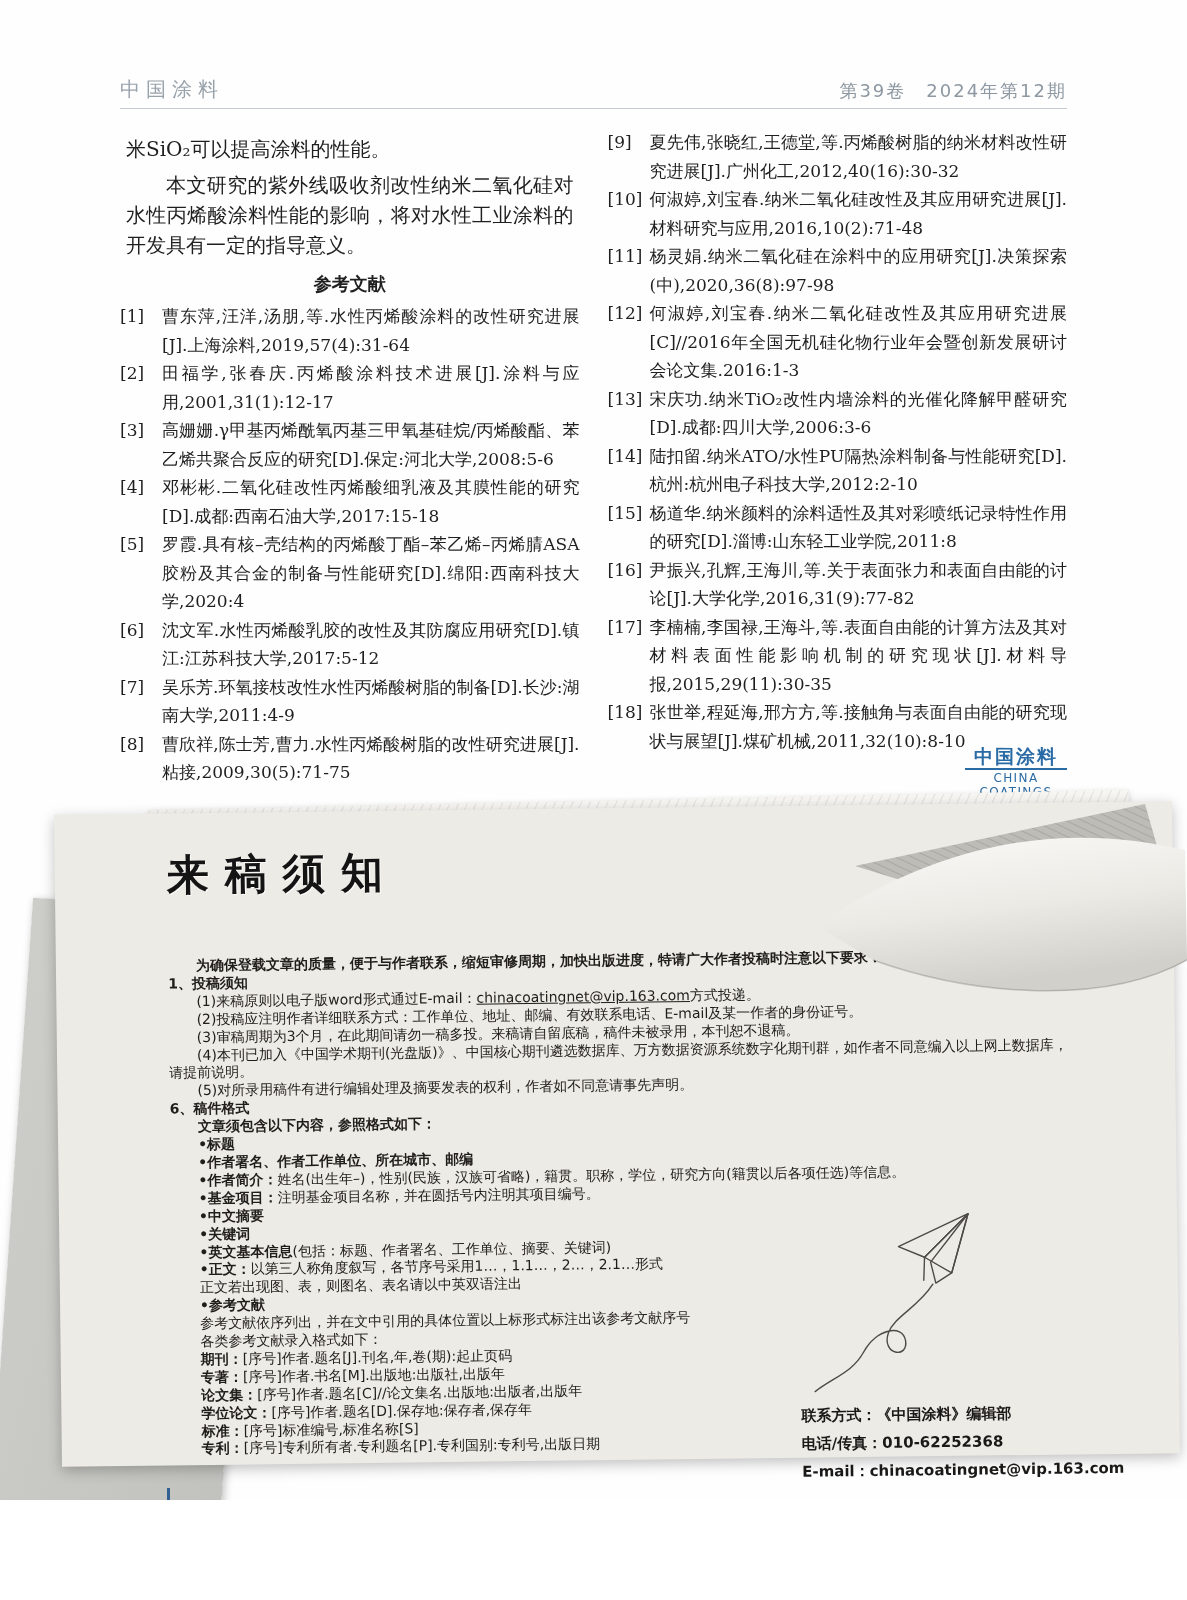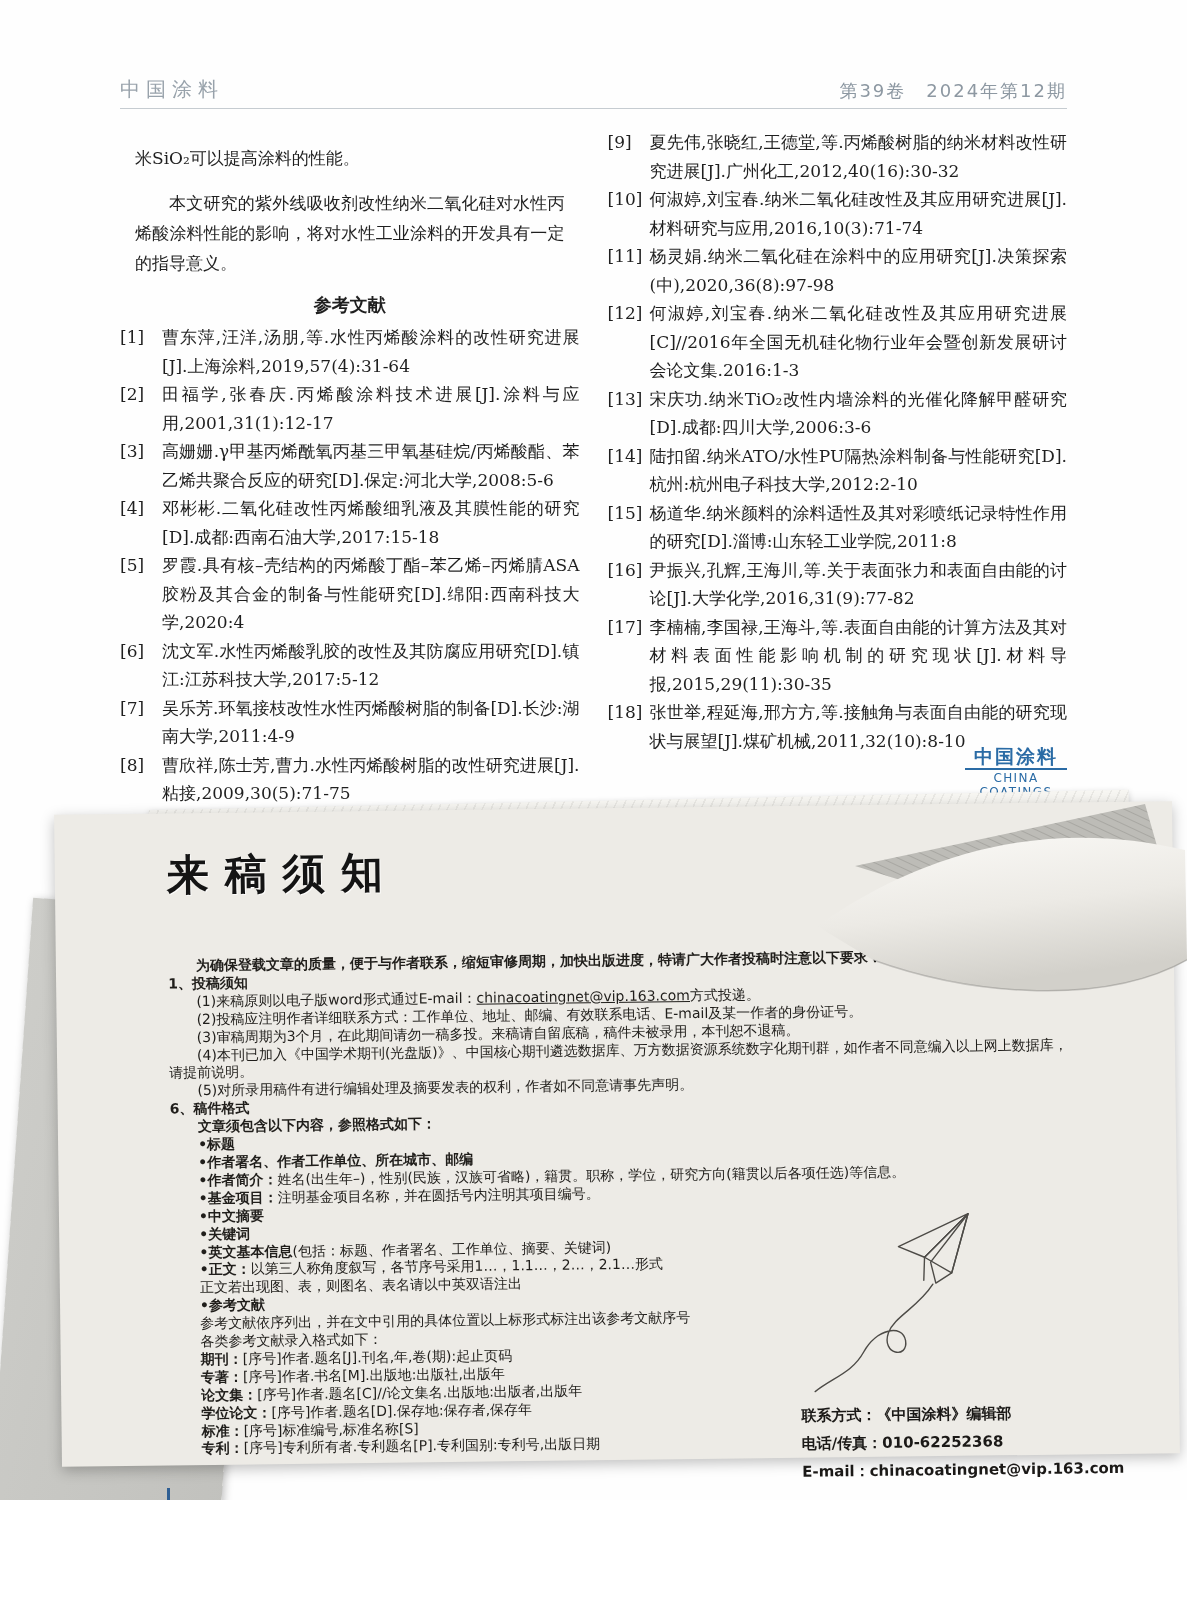--- a/index.html
+++ b/index.html
@@ -10,21 +10,21 @@
   .header{position:absolute;left:120px;top:76px;width:947px;display:flex;
           justify-content:space-between;align-items:flex-end;
           font-family:"DejaVu Sans","Liberation Sans",sans-serif;}
   .journal{font-size:20px;letter-spacing:6px;color:#98a2ab;}
   .issue{font-size:18px;letter-spacing:2px;color:#8d98a2;}
   .header-rule{position:absolute;left:120px;top:108px;width:947px;height:1px;background:#c6ccd1;}
 
   
   .cols{position:absolute;left:120px;top:128px;width:947px;display:flex;gap:28px;}
   .col{width:460px;text-align:justify;}
-  .col p{margin:15px;font-size:17px;line-height:30px;}
+  .col p{margin:6px;font-size:20px;line-height:30px;}
   .p2{text-indent:2em;}
   .ref-title{margin:12px 0 6px 0;font-size:18px;text-align:center;font-weight:bold;}
   .ref{display:flex;font-size:17px;line-height:28.5px;}
   .rnum{flex:0 0 42px;}
   .rtext{flex:1;text-align:justify;}
 
   
   .logo{position:absolute;left:963px;top:746px;width:106px;text-align:center;
         font-family:"DejaVu Sans","Liberation Sans",sans-serif;}
   .logo-cn{font-size:19px;font-weight:bold;color:#2a6ba5;letter-spacing:2px;line-height:21px;}
@@ -120,21 +120,21 @@
     </div>
     <div class="col">
       <div class="reflist">
 
       <div class="ref">
             <span class="rnum">[9]</span>
             <span class="rtext">夏先伟,张晓红,王德堂,等.丙烯酸树脂的纳米材料改性研究进展[J].广州化工,2012,40(16):30-32</span>
           </div>
           <div class="ref">
             <span class="rnum">[10]</span>
-            <span class="rtext">何淑婷,刘宝春.纳米二氧化硅改性及其应用研究进展[J].材料研究与应用,2016,10(3):71-74</span>
+            <span class="rtext">何淑婷,刘宝春.纳米二氧化硅改性及其应用研究进展[J].材料研究与应用,2016,10(2):71-48</span>
           </div>
           <div class="ref">
             <span class="rnum">[11]</span>
             <span class="rtext">杨灵娟.纳米二氧化硅在涂料中的应用研究[J].决策探索(中),2020,36(8):97-98</span>
           </div>
           <div class="ref">
             <span class="rnum">[12]</span>
             <span class="rtext">何淑婷,刘宝春.纳米二氧化硅改性及其应用研究进展[C]//2016年全国无机硅化物行业年会暨创新发展研讨会论文集.2016:1-3</span>
           </div>
           <div class="ref">

